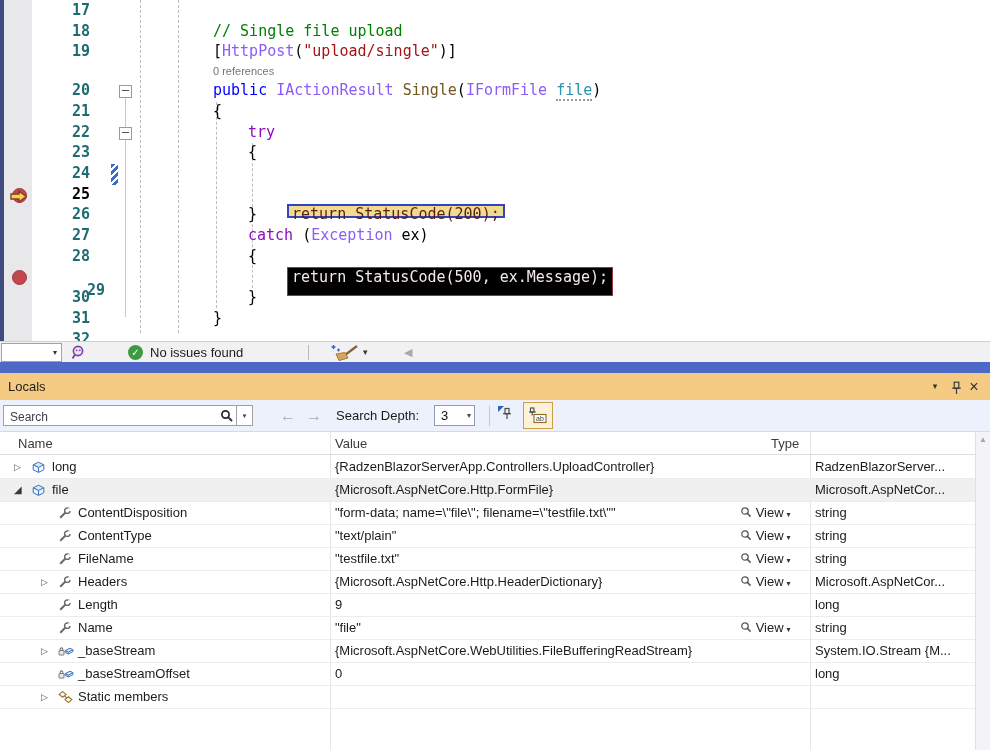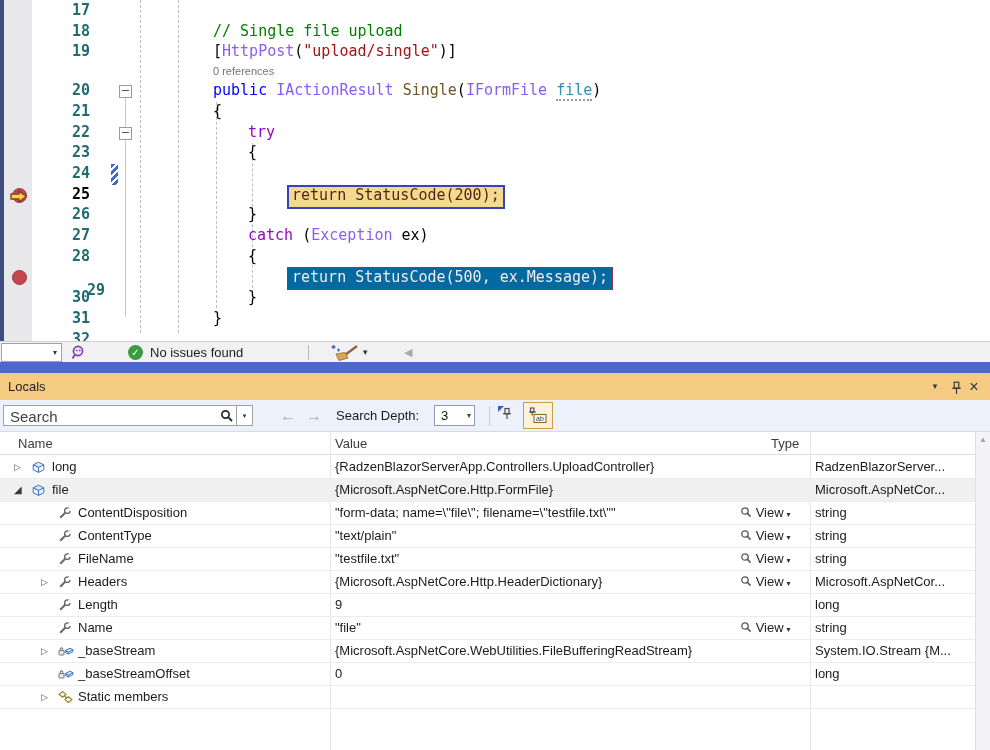--- a/index.html
+++ b/index.html
@@ -18,24 +18,24 @@
   .oline{position:absolute;left:125px;width:0;border-left:1px solid #C9C9C9;}
   .fold{position:absolute;left:119px;width:11px;height:11px;background:#fff;border:1px solid #9A9A9A;}
   .fold i{position:absolute;left:2px;right:2px;top:4px;height:1px;background:#555;}
   .changemark{position:absolute;left:111px;width:7px;height:21px;
       background:repeating-linear-gradient(135deg,#3D6CC8 0,#3D6CC8 3px,#fff 3px,#fff 5px);}
   .bp-circle{position:absolute;left:8px;width:15px;height:15px;border-radius:50%;
       background:#C2484E;border:1px solid #973B40;box-sizing:border-box;}
   .cur-arrow{position:absolute;left:6px;}
   .code-line{position:absolute;height:21px;line-height:21px;white-space:pre;
       font:15px "DejaVu Sans Mono",monospace;color:#000;}
-  .code-line.current{box-sizing:border-box;height:24px;line-height:17px;padding:0 3px;
-      background:#F2DB8E;border:2px solid #3444BE;}
-  .code-line.breakpoint{box-sizing:border-box;height:23px;line-height:19px;padding:0 4px;
-      background:#0369a1;border:1px solid #93373E;}
+  .code-line.current{box-sizing:border-box;height:14px;line-height:17px;padding:0 3px;
+      background:#F2DB8E;border:2px solid #3444BE;margin-top:19px;}
+  .code-line.breakpoint{box-sizing:border-box;height:29px;line-height:19px;padding:0 4px;
+      background:#000000;border:1px solid #93373E;}
   .tk-comment{color:#008000;} .tk-type{color:#8b5cf6;} .tk-keyword{color:#0000FF;}
   .tk-control{color:#8F08C4;} .tk-string{color:#A31515;} .tk-method{color:#74531F;}
   .tk-plain{color:#000;} .tk-param{color:#2B91AF;border-bottom:2px dotted #9A9A9A;}
   .tk-hl{color:#571F16;} .tk-hlw{color:#F5E9E9;}
   .codelens{position:absolute;left:213px;top:63px;height:17px;line-height:17px;
       font-size:11px;color:#767676;}
 
   
   .statusbar{position:absolute;left:0;top:341px;width:990px;height:21px;background:#F1F1F3;
       border-top:1px solid #D0D0D3;box-sizing:border-box;}
@@ -57,21 +57,21 @@
 
   
   .locals-title{position:absolute;left:0;top:373px;width:990px;height:27px;background:#F5CB83;}
   .locals-title .t{position:absolute;left:8px;top:0;line-height:27px;font-size:13px;color:#1E1E1E;}
   .wtool{position:absolute;top:0;height:27px;line-height:27px;text-align:center;color:#333;}
   .locals-toolbar{position:absolute;left:0;top:400px;width:990px;height:32px;background:#EDF1FB;
       border-bottom:1px solid #D7DAE3;box-sizing:border-box;}
   .searchbox{position:absolute;left:3px;top:5px;width:250px;height:21px;background:#fff;
       border:1px solid #A0A0A0;box-sizing:border-box;}
   .searchbox input{position:absolute;left:4px;top:1px;width:200px;height:17px;border:none;outline:none;
-      font-size:15px;color:#3F3F46;background:transparent;font-family:"Liberation Sans",sans-serif;}
+      font-size:12px;color:#3F3F46;background:transparent;font-family:"Liberation Sans",sans-serif;}
   .searchbox input::placeholder{color:#3F3F46;opacity:1;}
   .search-mag{position:absolute;right:18px;top:3px;}
   .search-dd{position:absolute;right:0;top:0;width:15px;height:19px;border-left:1px solid #A0A0A0;
       font-size:7px;color:#333;text-align:center;line-height:19px;}
   .nav-arrow{position:absolute;top:0;line-height:32px;font-size:16px;color:#A8ADB5;}
   .depth-label{position:absolute;left:336px;top:0;line-height:32px;font-size:13px;color:#1A1A1A;}
   .depth-combo{position:absolute;left:434px;top:5px;width:41px;height:21px;background:#fff;
       border:1px solid #8F9BB3;box-sizing:border-box;font-size:13px;color:#111;}
   .depth-combo .dv{position:absolute;left:6px;line-height:19px;}
   .depth-combo .da{position:absolute;right:3px;line-height:19px;font-size:8px;color:#444;}

